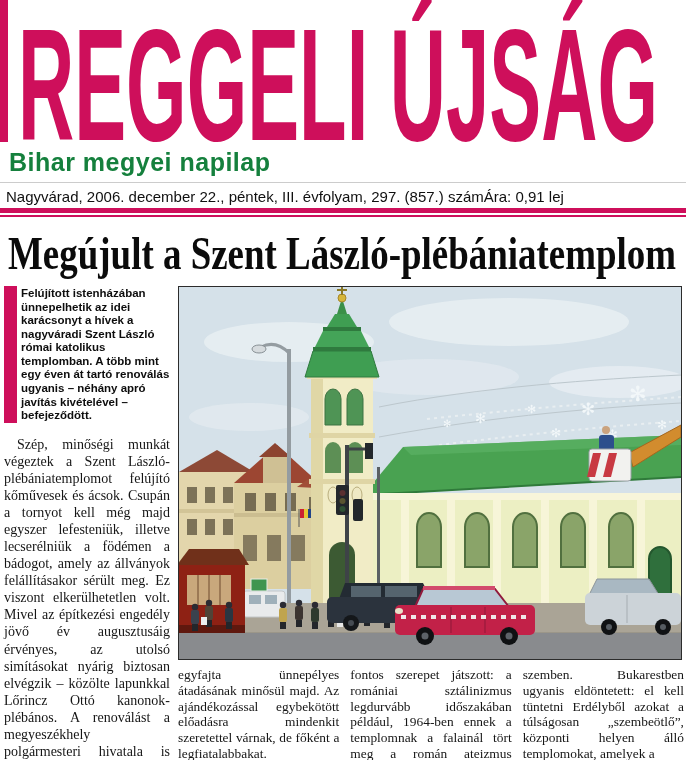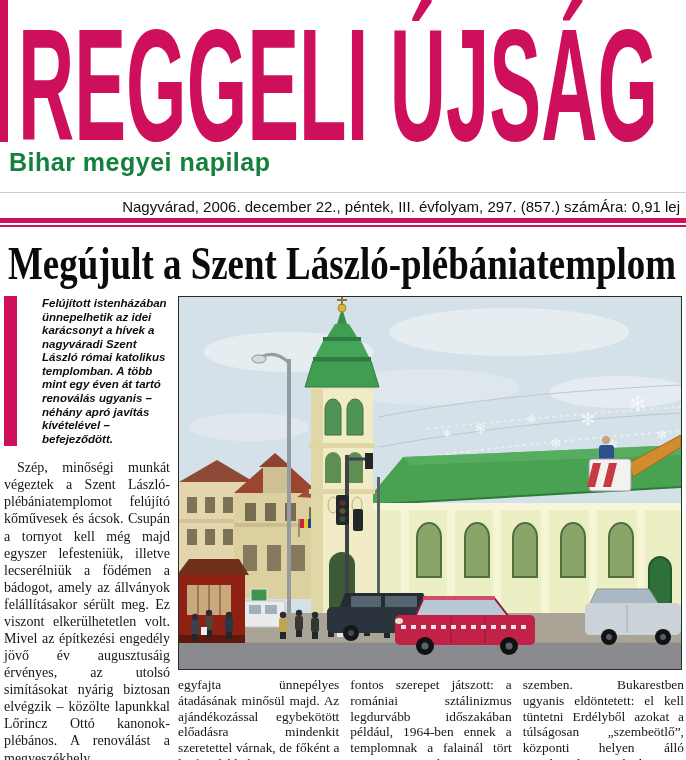--- a/index.html
+++ b/index.html
@@ -9,31 +9,31 @@
     width:686px; height:760px; overflow:hidden;
     font-family:"Liberation Sans", sans-serif; color:#121212;
     position:relative;
   }
   .edge-bar { position:absolute; left:0; top:0; width:8px; height:142px; background:var(--accent); }
   header { position:relative; height:146px;text-decoration:underline; }
   .title-svg { position:absolute; left:18px; top:0; overflow:visible; }
   .title-svg text { font-family:"Liberation Sans", sans-serif; font-weight:bold; }
   .subtitle { font-weight:bold; font-size:25px; letter-spacing:.5px; margin:2px 0 0 9px; color:#15803d; }
   .dateline {
-    display:flex; justify-content:flex-end; align-items:flex-end;
-    font-size:15px; padding:5px 6px 3px 6px; margin-top:15px;
+    display:flex; justify-content:flex-start; align-items:flex-end;
+    font-size:15px; padding:5px 6px 3px 6px; margin-top:5px;
     border-top:1px solid #cccccc; color:#101010;
   }
   .rule-thick { height:5px; background:var(--accent); }
   .rule-thin  { height:2px; background:var(--accent); margin-top:2px; }
   .headline-svg { display:block; margin:7px 4px 0 6px; overflow:visible; }
   .headline-svg text { font-family:"Liberation Serif", serif; font-weight:bold; }
   .content { display:flex; gap:8px; padding:6px 2px 0 4px; }
   .col1 { width:166px; flex:none; }
-  .lead { display:flex; gap:25px;font-style:italic; }
+  .lead { display:flex; gap:4px; }
   .lead-bar { width:13px; background:var(--accent); flex:none; }
   .lead p { font-weight:bold; font-size:11.5px; line-height:1.18; padding-top:1px; color:#0d0d0d; }
   .bodytext { margin-top:13px; font-family:"Liberation Serif", serif; font-size:14px; line-height:1.22; text-align:justify; color:#151515; }
   .bodytext p.indent { text-indent:13px; }
   .right { flex:1; }
   .photo-frame { width:504px; border:1px solid #2c2c2c; background:#fff; line-height:0; }
   .cols3 {
     display:grid; grid-template-columns:1fr 1fr 1fr; gap:11px; margin-top:7px;
     font-family:"Liberation Serif", serif; font-size:13.4px; line-height:1.18; text-align:justify; color:#151515;
   }

